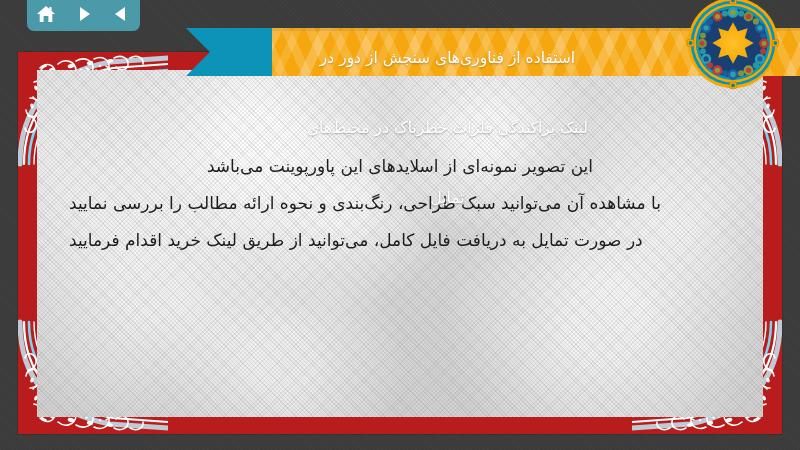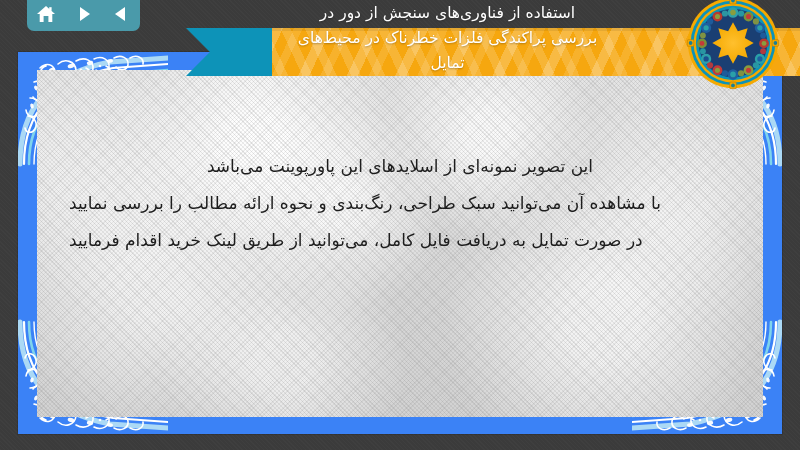--- a/index.html
+++ b/index.html
@@ -76,33 +76,33 @@
     text-align:center;
     color:#ffffff;
     font-size:15.5px;
     line-height:25px;
     font-weight:400;
     direction:rtl;
     z-index:30;
     text-shadow:0 1px 2px rgba(0,0,0,.28);
     pointer-events:none;
   }
-  .title-line{display:block;white-space:nowrap;}
+  .title-line{display:block;white-space:nowrap;margin-top:45px;}
 
   
   .medallion{
     position:absolute;right:20px;top:-4px;
     width:94px;height:94px;z-index:35;
   }
 
   
   .slide{
     position:absolute;left:18px;top:52px;
     width:764px;height:382px;
-    background:#3b82f6;
+    background:#b91c1c;
     box-shadow:0 0 0 1px rgba(0,0,0,.12);
     overflow:hidden;
     z-index:20;
   }
   .slide-border-dots{
     position:absolute;inset:0;
     background-image:radial-gradient(rgba(255,255,255,.18) .6px, transparent .7px);
     background-size:4px 4px;
     pointer-events:none;
   }
@@ -313,21 +313,21 @@
   </div>
 
   <div class="ribbon-wrap">
     <div class="ribbon-tail"></div>
     <div class="ribbon-body"></div>
     <div class="ribbon-edge-dark"></div>
   </div>
 
   <div class="title-text">
     <span class="title-line">استفاده از فناوری‌های سنجش از دور در</span>
-    <span class="title-line">بررسی پراکندگی فلزات خطرناک در محیط‌های</span>
+    <span class="title-line">لینک پراکندگی فلزات خطرناک در محیط‌های</span>
     <span class="title-line">تمایل</span>
   </div>
 
   <svg class="medallion" viewBox="0 0 100 100">
     <defs>
       <radialGradient id="medCore" cx="50%" cy="50%" r="50%">
         <stop offset="0%" stop-color="#ffc02e"></stop>
         <stop offset="100%" stop-color="#f5a900"></stop>
       </radialGradient>
     </defs>

